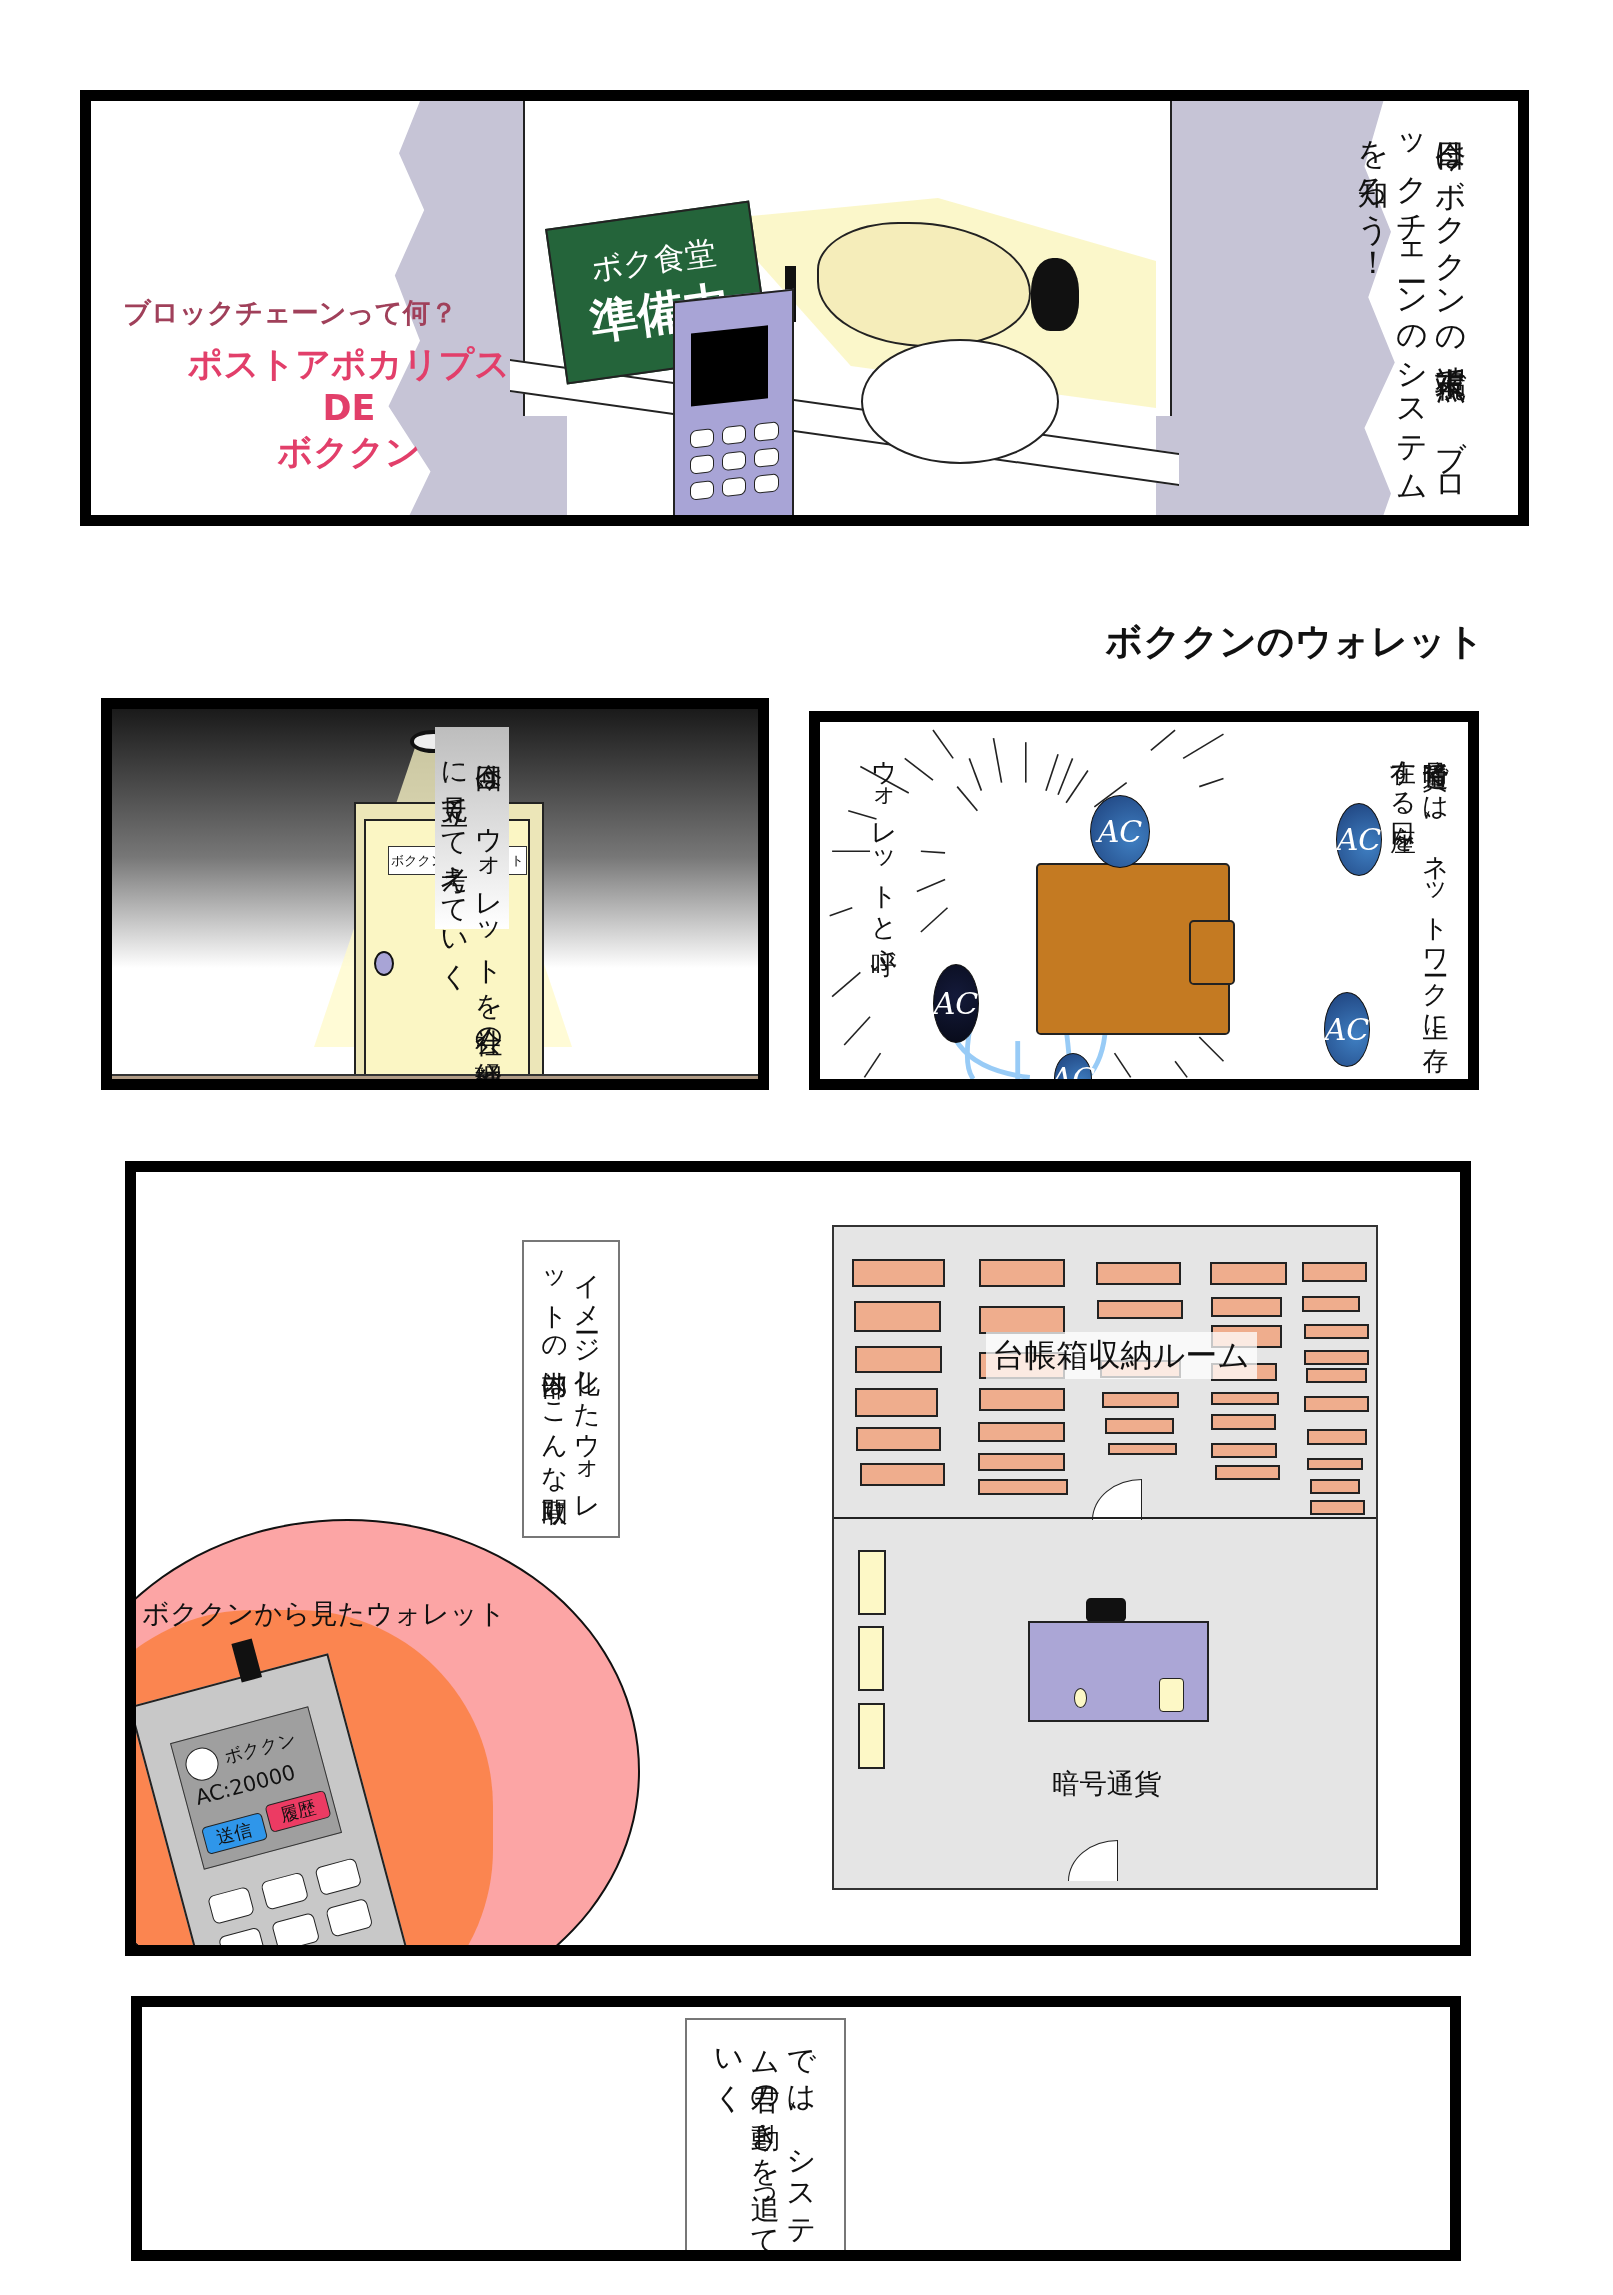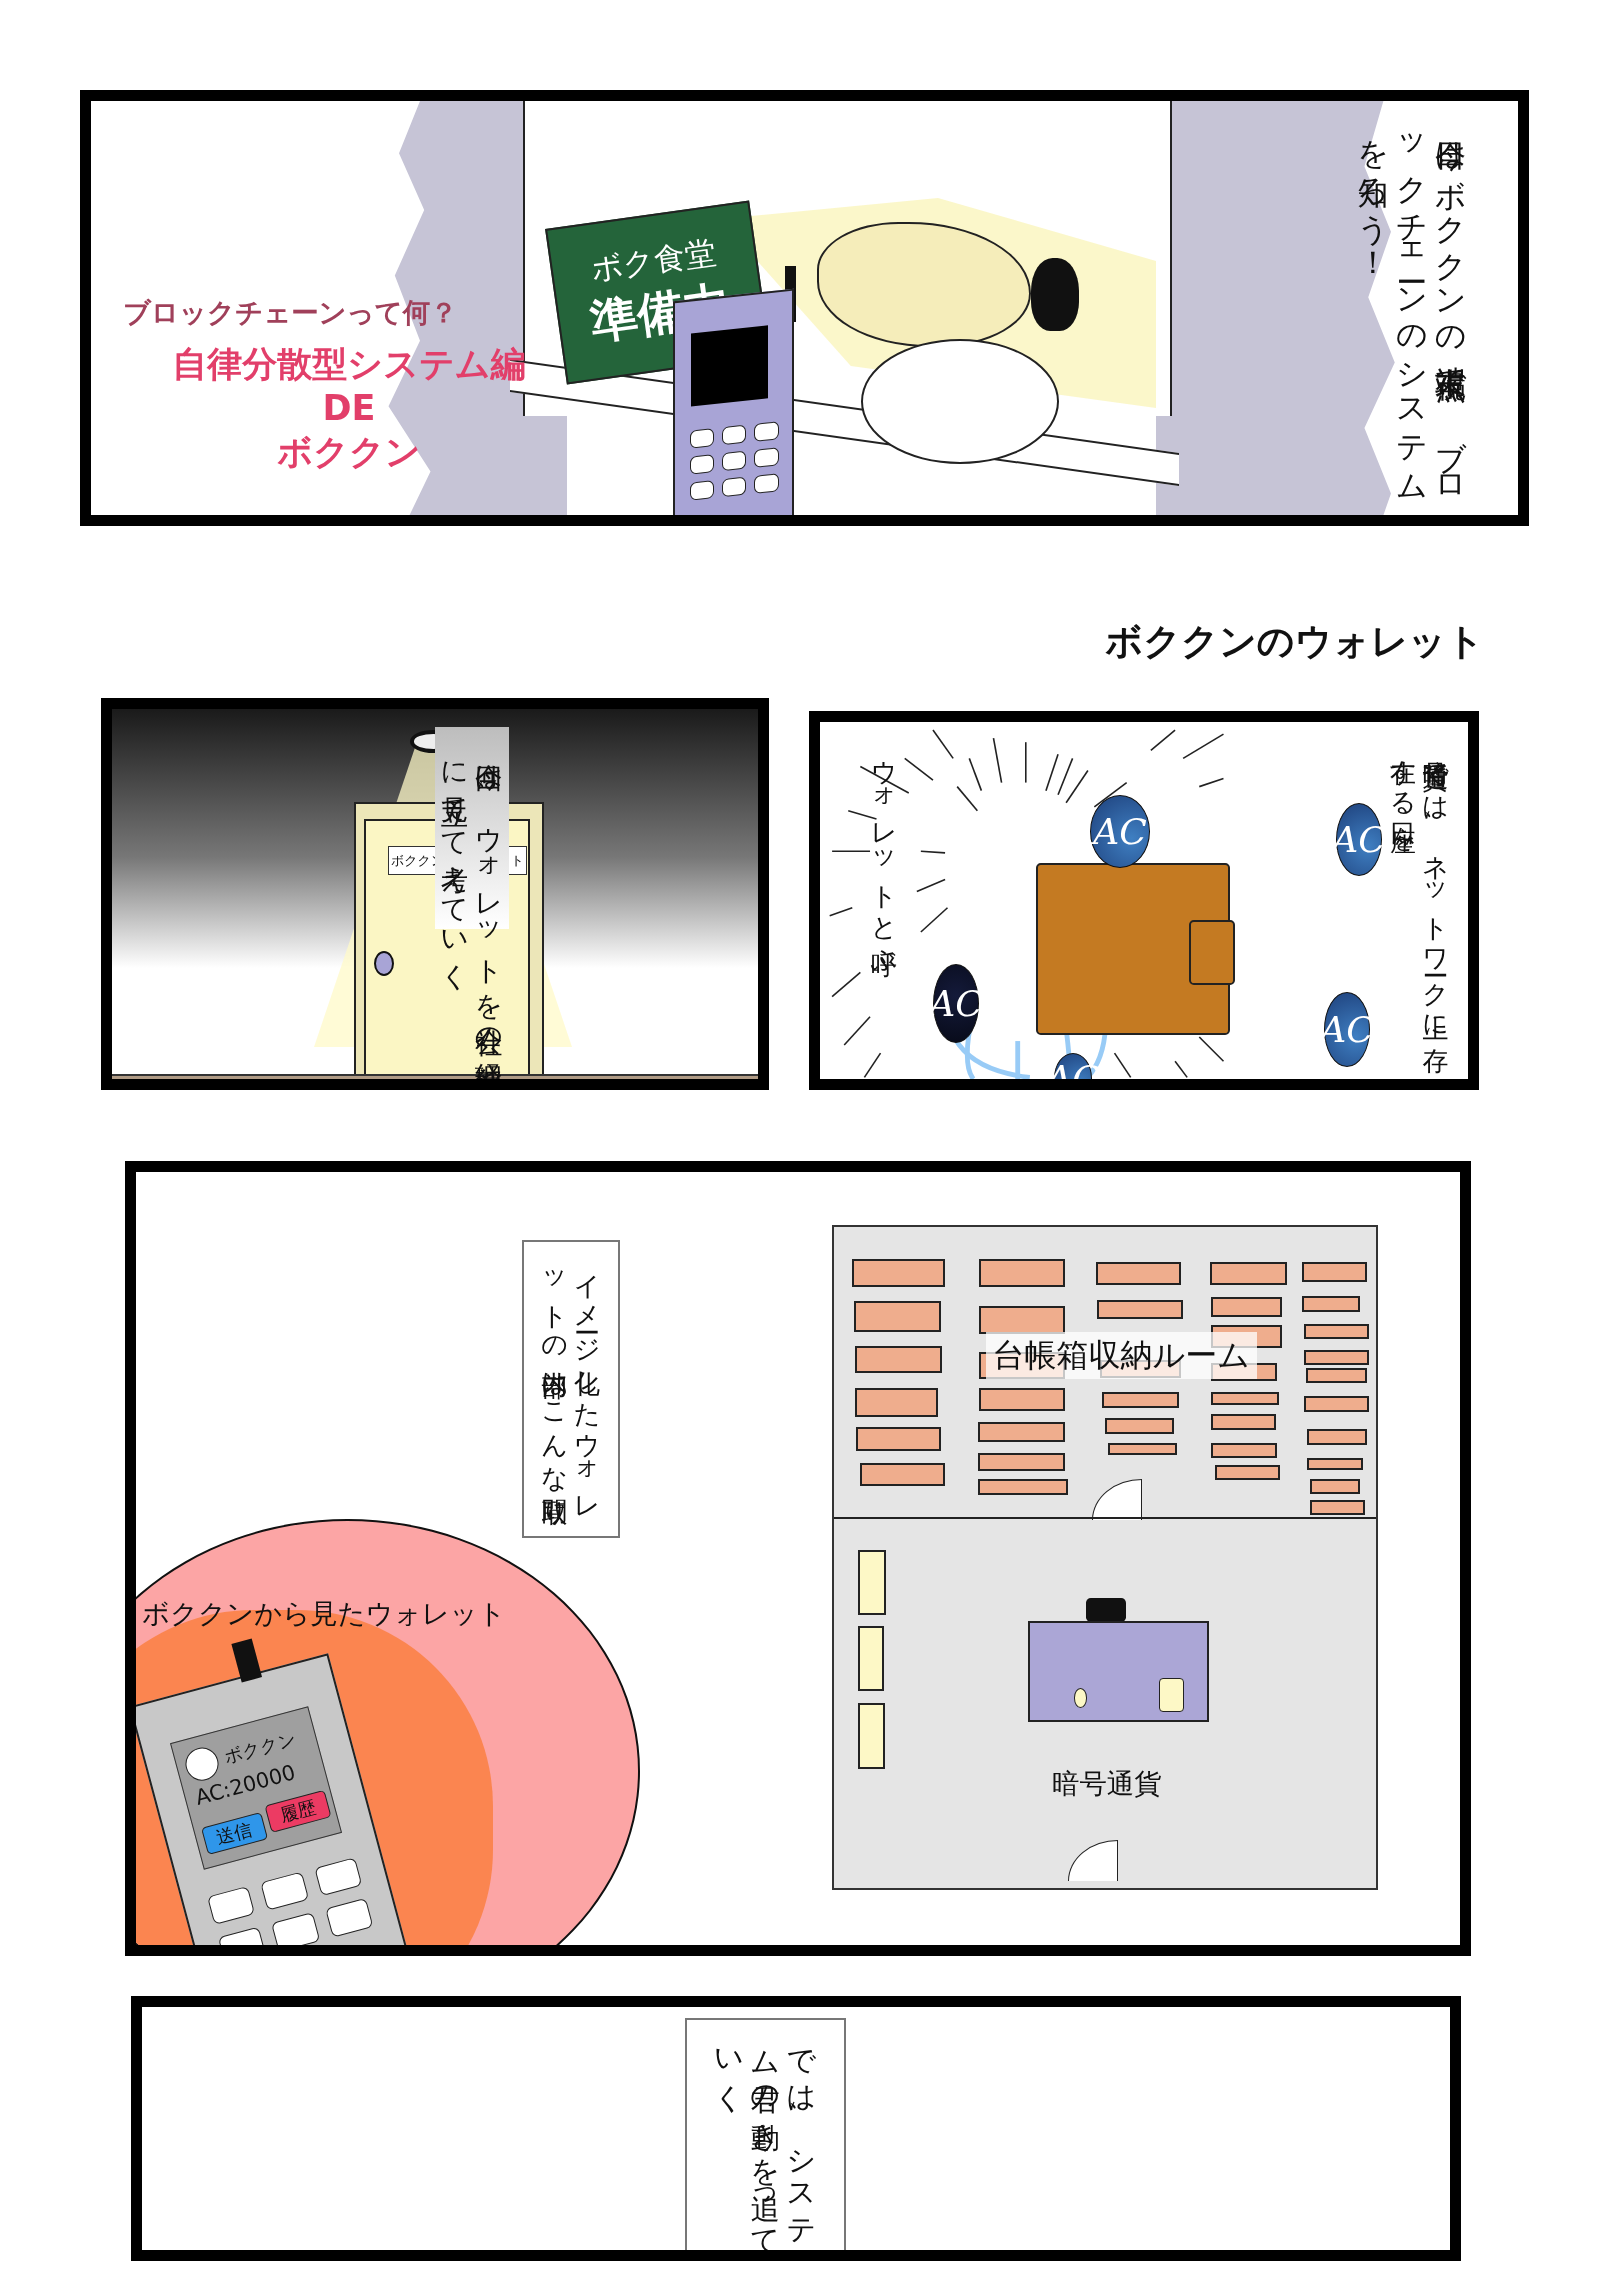--- a/index.html
+++ b/index.html
@@ -38,21 +38,21 @@
   #p2 .door{left:252px;top:110px;width:166px;height:306px;background:#fbf6c4;border:2.4px solid #222;box-sizing:border-box;}
   #p2 .door-sign{left:276px;top:137px;width:137px;height:27.4px;background:#fff;border:1.6px solid #333;font-size:13px;display:flex;align-items:center;justify-content:center;}
   #p2 .knob{left:262px;top:242px;width:16px;height:21px;background:#a8a4d6;border:2.4px solid #111;border-radius:50%;}
   #p2 .floor{left:0;top:365px;width:100%;height:26px;background:#b09b85;border-top:2.4px solid #333;}
   #p2 .caption{left:323px;top:18px;width:74px;height:202px;background:linear-gradient(#bdbdbd,#fff);}
   #p2 .caption .vtext{font-size:27.4px;position:absolute;right:3.2px;top:16px;height:323px;}
   
   #p3 .rays{left:0;top:0;width:100%;height:100%;}
   #p3 .wallet{left:216px;top:141px;width:190px;height:168px;background:#c47a22;border:2.4px solid #222;border-radius:4.8px;}
   #p3 .clasp{left:369px;top:198px;width:42px;height:61px;background:#c47a22;border:2.4px solid #222;border-radius:4.8px;}
-  .coin{position:absolute;border-radius:50%;background:radial-gradient(circle at 70% 60%,#3f7fc2,#1d3f7a);color:#fff;display:flex;align-items:center;justify-content:center;font-family:"DejaVu Serif",serif;font-style:italic;font-size:36px;border:1.6px solid #111;}
+  .coin{position:absolute;border-radius:50%;background:radial-gradient(circle at 70% 60%,#3f7fc2,#1d3f7a);color:#fff;display:flex;align-items:center;justify-content:center;font-family:"DejaVu Serif",serif;font-style:italic;font-size:30px;border:1.6px solid #111;}
   .coin.dark{background:radial-gradient(circle at 50% 40%,#141a3a,#070a18);}
   #p3 .tl{right:16px;top:18px;font-size:26px;height:290px;}
   #p3 .wl{left:48px;top:20px;font-size:26px;height:242px;}
   
   #p4 .caption{left:386px;top:68px;width:98px;height:298px;}
   #p4 .caption .vtext{font-size:26px;height:266px;}
   #p4 .floorplan{left:696px;top:53px;width:542px;height:661px;background:#e5e5e5;border:2.4px solid #333;}
   #p4 .divider{left:0;top:290px;width:100%;height:2.4px;background:#222;}
   .box{position:absolute;background:#efad8d;border:2.4px solid #222;box-sizing:border-box;}
   .shelf{position:absolute;background:#fdf8c6;border:2.4px solid #222;box-sizing:border-box;}
@@ -104,21 +104,21 @@
         <span></span>
         <span></span>
         <span></span>
         <span></span>
         <span></span>
     </div>
   </div>
   <div class="abs cloud"></div>
   <div class="abs title-a">ブロックチェーンって何？</div>
   <div class="abs title-b">
-    <div>自律分散型システム編</div>
+    <div>ポストアポカリプス</div>
     <div>DE</div>
     <div>ボククン</div>
   </div>
   <div class="abs vtext intro">今日はボククンの端末視点で、ブロックチェーンのシステムを知ろう！</div>
 </div>
 
 <div class="heading">ボククンのウォレット</div>
 
 <div class="panel" id="p2" style="left:101px;top:698px;width:668px;height:392px;">
   <div class="abs beam"></div>

